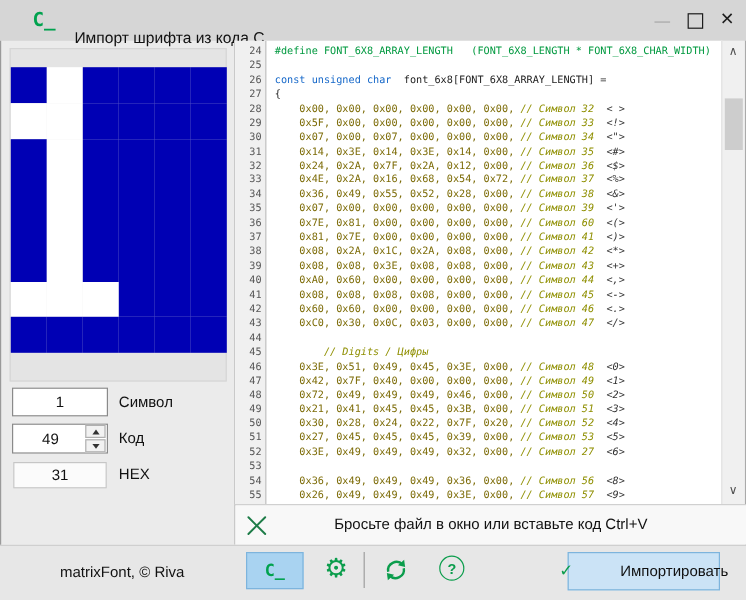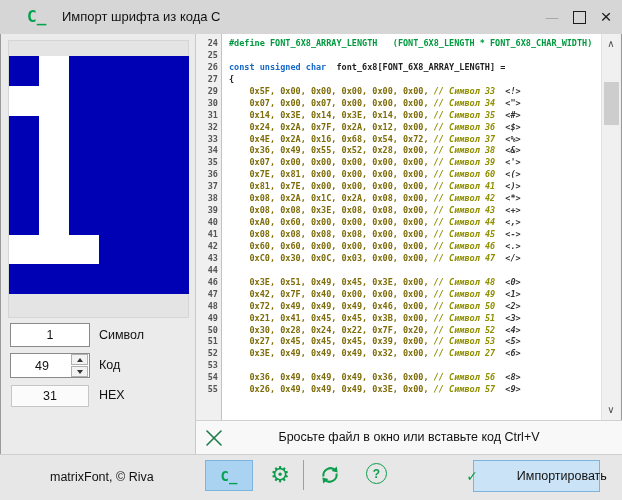--- a/index.html
+++ b/index.html
@@ -5,21 +5,21 @@
   html,body{margin:0;padding:0;}
   body{
     width:622px;height:500px;position:relative;overflow:hidden;
     background:#ebebeb;font-family:"Liberation Sans",sans-serif;
     outline:1px solid #9a9a9a;outline-offset:-1px;
   }
   
   .titlebar{position:absolute;left:0;top:0;width:622px;height:34px;background:#d6d6d6;}
   .title-icon{position:absolute;left:27px;top:7px;font-family:"DejaVu Sans Mono",monospace;
     font-size:16px;font-weight:bold;color:#00a24e;}
-  .title-text{position:absolute;left:62px;top:9px;font-size:13px;color:#111;}
+  .title-text{position:absolute;left:62px;top:24px;font-size:13px;color:#111;}
   .win-btn{position:absolute;top:4px;width:28px;height:26px;display:flex;align-items:center;justify-content:center;}
   .btn-min{left:538px;color:#a3a3a3;font-size:13px;}
   .btn-max{left:565px;}
   .btn-max .sq{width:11px;height:11px;border:1.5px solid #1c1c1c;}
   .btn-close{left:592px;color:#1c1c1c;font-size:19px;font-weight:400;}
   
   .preview-panel{position:absolute;left:8px;top:40px;width:181px;height:278px;
     background:#e4e4e4;border:1px solid #d5d5d5;box-sizing:border-box;}
   .glyph-grid{position:absolute;left:9px;top:56px;width:180px;height:238px;
     display:grid;grid-template-columns:repeat(6,1fr);grid-template-rows:repeat(8,1fr);}
@@ -37,21 +37,21 @@
   .tri-dn{width:0;height:0;border-left:3px solid transparent;border-right:3px solid transparent;border-top:4px solid #333;}
   .f-label{position:absolute;left:99px;font-size:12.5px;color:#111;}
   .l-symbol{top:328px;} .l-code{top:358px;} .l-hex{top:388px;}
   
   .editor{position:absolute;left:195px;top:34px;width:407px;height:386px;background:#fff;
     border-left:1px solid #c9c9c9;box-sizing:border-box;overflow:hidden;}
   .gutter-bg{position:absolute;left:0;top:0;width:26px;height:386px;background:#f0f0f0;
     border-right:1px solid #c2c2c2;box-sizing:border-box;}
   .code-rows{position:absolute;left:0;top:4px;width:100%;}
   .crow{display:flex;height:11.94px;line-height:11.94px;
-    font-family:"DejaVu Sans Mono",monospace;font-size:8.5px;white-space:pre;font-weight:bold;}
+    font-family:"DejaVu Sans Mono",monospace;font-size:8.5px;white-space:pre;}
   .lnum{flex:0 0 22px;text-align:right;padding-right:4px;color:#555;}
   .lcode{padding-left:7px;}
   .pp{color:#00993f}
   .kw{color:#1668c9}
   .plain{color:#222}
   .val{color:#7d6c08}
   .cmt{color:#8f8f00;font-style:italic}
   .chr{color:#333;font-style:italic}
   
   .scrollbar{position:absolute;left:601px;top:34px;width:19px;height:386px;background:#f0f0f0;
@@ -170,36 +170,38 @@
 <input class="field f-hex" readonly="" value="31" style="">
 <span class="f-label l-hex">HEX</span>
 
 <div class="editor">
   <div class="gutter-bg"></div>
   <div class="code-rows">
       <div class="crow"><span class="lnum">24</span><span class="lcode"><span class="pp">#define FONT_6X8_ARRAY_LENGTH   (FONT_6X8_LENGTH * FONT_6X8_CHAR_WIDTH)</span></span></div>
       <div class="crow"><span class="lnum">25</span><span class="lcode"></span></div>
       <div class="crow"><span class="lnum">26</span><span class="lcode"><span class="kw">const unsigned char</span><span class="plain">  font_6x8[FONT_6X8_ARRAY_LENGTH] =</span></span></div>
       <div class="crow"><span class="lnum">27</span><span class="lcode"><span class="plain">{</span></span></div>
+      <div class="crow"><span class="lnum">28</span><span class="lcode"><span class="val">    0x00, 0x00, 0x00, 0x00, 0x00, 0x00, </span><span class="cmt">// Символ 32  </span><span class="chr">&lt; &gt;</span></span></div>
       <div class="crow"><span class="lnum">29</span><span class="lcode"><span class="val">    0x5F, 0x00, 0x00, 0x00, 0x00, 0x00, </span><span class="cmt">// Символ 33  </span><span class="chr">&lt;!&gt;</span></span></div>
       <div class="crow"><span class="lnum">30</span><span class="lcode"><span class="val">    0x07, 0x00, 0x07, 0x00, 0x00, 0x00, </span><span class="cmt">// Символ 34  </span><span class="chr">&lt;"&gt;</span></span></div>
       <div class="crow"><span class="lnum">31</span><span class="lcode"><span class="val">    0x14, 0x3E, 0x14, 0x3E, 0x14, 0x00, </span><span class="cmt">// Символ 35  </span><span class="chr">&lt;#&gt;</span></span></div>
       <div class="crow"><span class="lnum">32</span><span class="lcode"><span class="val">    0x24, 0x2A, 0x7F, 0x2A, 0x12, 0x00, </span><span class="cmt">// Символ 36  </span><span class="chr">&lt;$&gt;</span></span></div>
       <div class="crow"><span class="lnum">33</span><span class="lcode"><span class="val">    0x4E, 0x2A, 0x16, 0x68, 0x54, 0x72, </span><span class="cmt">// Символ 37  </span><span class="chr">&lt;%&gt;</span></span></div>
       <div class="crow"><span class="lnum">34</span><span class="lcode"><span class="val">    0x36, 0x49, 0x55, 0x52, 0x28, 0x00, </span><span class="cmt">// Символ 38  </span><span class="chr">&lt;&amp;&gt;</span></span></div>
       <div class="crow"><span class="lnum">35</span><span class="lcode"><span class="val">    0x07, 0x00, 0x00, 0x00, 0x00, 0x00, </span><span class="cmt">// Символ 39  </span><span class="chr">&lt;'&gt;</span></span></div>
       <div class="crow"><span class="lnum">36</span><span class="lcode"><span class="val">    0x7E, 0x81, 0x00, 0x00, 0x00, 0x00, </span><span class="cmt">// Символ 60  </span><span class="chr">&lt;(&gt;</span></span></div>
       <div class="crow"><span class="lnum">37</span><span class="lcode"><span class="val">    0x81, 0x7E, 0x00, 0x00, 0x00, 0x00, </span><span class="cmt">// Символ 41  </span><span class="chr">&lt;)&gt;</span></span></div>
       <div class="crow"><span class="lnum">38</span><span class="lcode"><span class="val">    0x08, 0x2A, 0x1C, 0x2A, 0x08, 0x00, </span><span class="cmt">// Символ 42  </span><span class="chr">&lt;*&gt;</span></span></div>
       <div class="crow"><span class="lnum">39</span><span class="lcode"><span class="val">    0x08, 0x08, 0x3E, 0x08, 0x08, 0x00, </span><span class="cmt">// Символ 43  </span><span class="chr">&lt;+&gt;</span></span></div>
       <div class="crow"><span class="lnum">40</span><span class="lcode"><span class="val">    0xA0, 0x60, 0x00, 0x00, 0x00, 0x00, </span><span class="cmt">// Символ 44  </span><span class="chr">&lt;,&gt;</span></span></div>
       <div class="crow"><span class="lnum">41</span><span class="lcode"><span class="val">    0x08, 0x08, 0x08, 0x08, 0x00, 0x00, </span><span class="cmt">// Символ 45  </span><span class="chr">&lt;-&gt;</span></span></div>
       <div class="crow"><span class="lnum">42</span><span class="lcode"><span class="val">    0x60, 0x60, 0x00, 0x00, 0x00, 0x00, </span><span class="cmt">// Символ 46  </span><span class="chr">&lt;.&gt;</span></span></div>
       <div class="crow"><span class="lnum">43</span><span class="lcode"><span class="val">    0xC0, 0x30, 0x0C, 0x03, 0x00, 0x00, </span><span class="cmt">// Символ 47  </span><span class="chr">&lt;/&gt;</span></span></div>
       <div class="crow"><span class="lnum">44</span><span class="lcode"></span></div>
+      <div class="crow"><span class="lnum">45</span><span class="lcode"><span class="cmt">        // Digits / Цифры</span></span></div>
       <div class="crow"><span class="lnum">46</span><span class="lcode"><span class="val">    0x3E, 0x51, 0x49, 0x45, 0x3E, 0x00, </span><span class="cmt">// Символ 48  </span><span class="chr">&lt;0&gt;</span></span></div>
       <div class="crow"><span class="lnum">47</span><span class="lcode"><span class="val">    0x42, 0x7F, 0x40, 0x00, 0x00, 0x00, </span><span class="cmt">// Символ 49  </span><span class="chr">&lt;1&gt;</span></span></div>
       <div class="crow"><span class="lnum">48</span><span class="lcode"><span class="val">    0x72, 0x49, 0x49, 0x49, 0x46, 0x00, </span><span class="cmt">// Символ 50  </span><span class="chr">&lt;2&gt;</span></span></div>
       <div class="crow"><span class="lnum">49</span><span class="lcode"><span class="val">    0x21, 0x41, 0x45, 0x45, 0x3B, 0x00, </span><span class="cmt">// Символ 51  </span><span class="chr">&lt;3&gt;</span></span></div>
       <div class="crow"><span class="lnum">50</span><span class="lcode"><span class="val">    0x30, 0x28, 0x24, 0x22, 0x7F, 0x20, </span><span class="cmt">// Символ 52  </span><span class="chr">&lt;4&gt;</span></span></div>
       <div class="crow"><span class="lnum">51</span><span class="lcode"><span class="val">    0x27, 0x45, 0x45, 0x45, 0x39, 0x00, </span><span class="cmt">// Символ 53  </span><span class="chr">&lt;5&gt;</span></span></div>
       <div class="crow"><span class="lnum">52</span><span class="lcode"><span class="val">    0x3E, 0x49, 0x49, 0x49, 0x32, 0x00, </span><span class="cmt">// Символ 27  </span><span class="chr">&lt;6&gt;</span></span></div>
       <div class="crow"><span class="lnum">53</span></div>
       <div class="crow"><span class="lnum">54</span><span class="lcode"><span class="val">    0x36, 0x49, 0x49, 0x49, 0x36, 0x00, </span><span class="cmt">// Символ 56  </span><span class="chr">&lt;8&gt;</span></span></div>
       <div class="crow"><span class="lnum">55</span><span class="lcode"><span class="val">    0x26, 0x49, 0x49, 0x49, 0x3E, 0x00, </span><span class="cmt">// Символ 57  </span><span class="chr">&lt;9&gt;</span></span></div>

